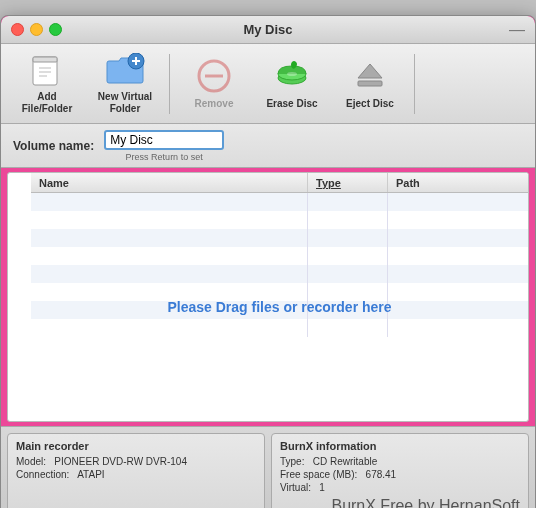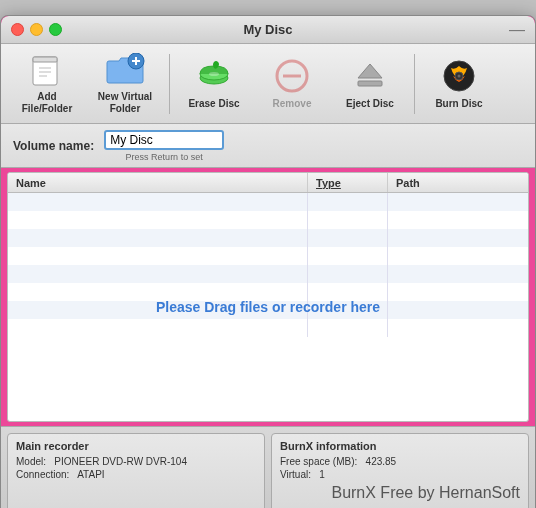--- a/index.html
+++ b/index.html
@@ -148,20 +148,21 @@
     
     .file-table-wrap {
       flex: 1;
       background: white;
       overflow: hidden;
       display: flex;
       flex-direction: column;
       margin: 4px 6px;
       border: 1px solid #bbb;
       border-radius: 3px;
+      padding-left: 23px;
     }
     .table-header {
       display: flex;
       background: linear-gradient(to bottom, #f5f5f5, #e0e0e0);
       border-bottom: 1px solid #bbb;
       height: 20px;
       align-items: center;
     }
     .th-cell {
       font-size: 11px;
@@ -287,67 +288,55 @@
           <circle cx="31" cy="8" r="8" fill="#4488cc" stroke="#2266aa" stroke-width="1"></circle>
           <line x1="31" y1="4" x2="31" y2="12" stroke="white" stroke-width="2"></line>
           <line x1="27" y1="8" x2="35" y2="8" stroke="white" stroke-width="2"></line>
         </svg>
       </div>
       <span class="btn-label">New Virtual Folder</span>
     </div>
 
     <div class="toolbar-separator"></div>
 
+    <div class="toolbar-btn disabled">
+      <div class="icon-area">
+        <svg width="36" height="36" viewBox="0 0 36 36">
+          <circle cx="18" cy="18" r="15" fill="none" stroke="#cc3333" stroke-width="3"></circle>
+          <line x1="9" y1="18" x2="27" y2="18" stroke="#cc3333" stroke-width="3"></line>
+        </svg>
+      </div>
+      <span class="btn-label">Remove</span>
+    </div>
+
     <div class="toolbar-btn">
       <div class="icon-area">
         <svg width="36" height="36" viewBox="0 0 36 36">
           <ellipse cx="18" cy="20" rx="14" ry="6" fill="#55cc55" stroke="#33aa33" stroke-width="1"></ellipse>
           <ellipse cx="18" cy="16" rx="14" ry="6" fill="#66dd66" stroke="#33aa33" stroke-width="1"></ellipse>
           <path d="M4 16 Q4 8 18 8 Q32 8 32 16" fill="#44bb44" stroke="#33aa33" stroke-width="1"></path>
           <path d="M18 10 Q20 12 22 9 Q24 6 22 4 Q20 2 18 4 Q16 6 18 10Z" fill="#22aa22"></path>
           <ellipse cx="18" cy="16" rx="5" ry="2" fill="rgba(255,255,255,0.3)"></ellipse>
         </svg>
       </div>
       <span class="btn-label">Erase Disc</span>
     </div>
 
-    <div class="toolbar-btn disabled">
-      <div class="icon-area">
-        <svg width="36" height="36" viewBox="0 0 36 36">
-          <circle cx="18" cy="18" r="15" fill="none" stroke="#cc3333" stroke-width="3"></circle>
-          <line x1="9" y1="18" x2="27" y2="18" stroke="#cc3333" stroke-width="3"></line>
-        </svg>
-      </div>
-      <span class="btn-label">Remove</span>
-    </div>
-
     <div class="toolbar-btn">
       <div class="icon-area">
         <svg width="36" height="36" viewBox="0 0 36 36">
           <polygon points="18,6 30,20 6,20" fill="#aaa" stroke="#888" stroke-width="1"></polygon>
           <rect x="6" y="23" width="24" height="5" rx="1" fill="#aaa" stroke="#888" stroke-width="1"></rect>
         </svg>
       </div>
       <span class="btn-label">Eject Disc</span>
     </div>
 
     <div class="toolbar-separator"></div>
 
-    <div class="toolbar-btn">
-      <div class="icon-area">
-        <svg width="36" height="36" viewBox="0 0 36 36">
-          <circle cx="18" cy="18" r="15" fill="#222" stroke="#444" stroke-width="1"></circle>
-          <path d="M18 8 Q22 12 26 10 Q24 18 18 20 Q12 18 10 10 Q14 12 18 8Z" fill="#ffaa00"></path>
-          <path d="M12 18 Q14 22 18 24 Q22 22 24 18 Q22 20 18 20 Q14 20 12 18Z" fill="#ff6600"></path>
-          <circle cx="18" cy="18" r="4" fill="#333" stroke="#555" stroke-width="1"></circle>
-          <circle cx="18" cy="18" r="1.5" fill="#666"></circle>
-        </svg>
-      </div>
-      <span class="btn-label">Burn Disc</span>
-    </div>
 
   </div>
 
   <div class="volume-area">
     <span class="volume-label">Volume name:</span>
     <div class="volume-input-wrap">
       <input class="volume-input" type="text" value="My Disc" style="">
       <span class="volume-hint">Press Return to set</span>
     </div>
   </div>
@@ -416,23 +405,28 @@
       <div class="info-row">
         <span>Connection:</span>
         &nbsp;
         <span>ATAPI</span>
       </div>
     </div>
 
     <div class="info-panel">
       <div class="info-panel-title">BurnX information</div>
       <div class="info-row">
+        <span>Type:</span>
+        &nbsp;
+        <span>CD Rewritable</span>
+      </div>
+      <div class="info-row">
         <span>Free space (MB):</span>
         &nbsp;
-        <span>423.85</span>
+        <span>678.41</span>
       </div>
       <div class="info-row">
         <span>Virtual:</span>
         &nbsp;
         <span>1</span>
       </div>
       <div class="burnx-label">BurnX Free by HernanSoft</div>
     </div>
 
   </div>

